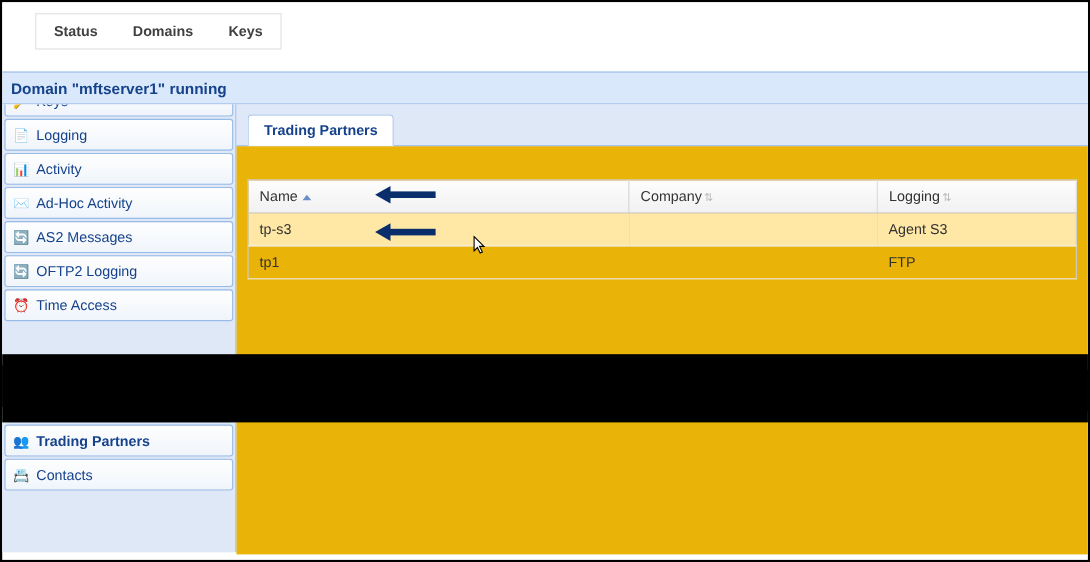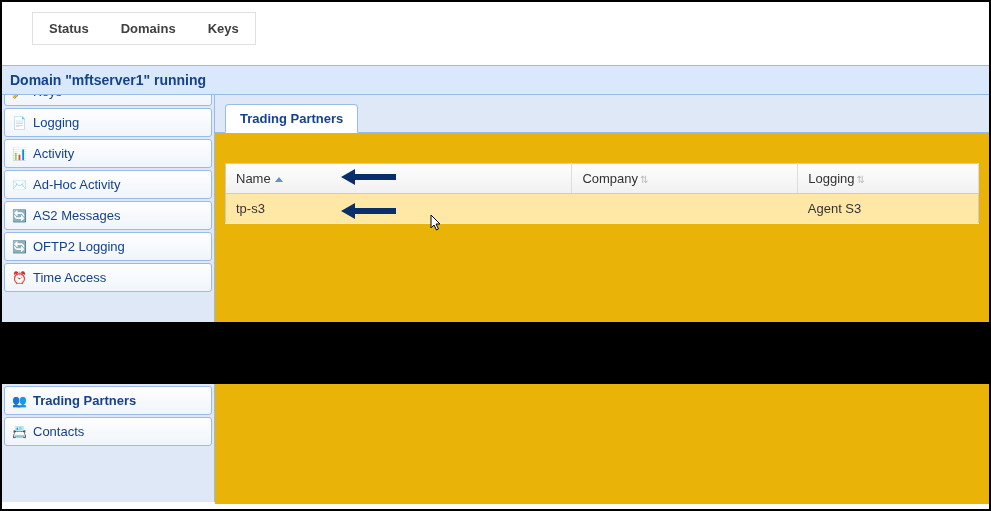--- a/index.html
+++ b/index.html
@@ -130,20 +130,25 @@
               <th><span>Company</span><span class="sort-neutral">⇅</span></th>
               <th><span>Logging</span><span class="sort-neutral">⇅</span></th>
             </tr>
           </thead>
           <tbody>
             <tr class="row-selected">
               <td>tp-s3</td>
               <td></td>
               <td>Agent S3</td>
             </tr>
+            <tr>
+              <td>tp1</td>
+              <td></td>
+              <td>FTP</td>
+            </tr>
           </tbody>
         </table>
       </div>
 
       <div class="arrow" style="top:74px; left:126px;">
           <div class="head"></div>
           <div class="shaft"></div>
         </div>
       <div class="arrow" style="top:108px; left:126px;">
           <div class="head"></div>

